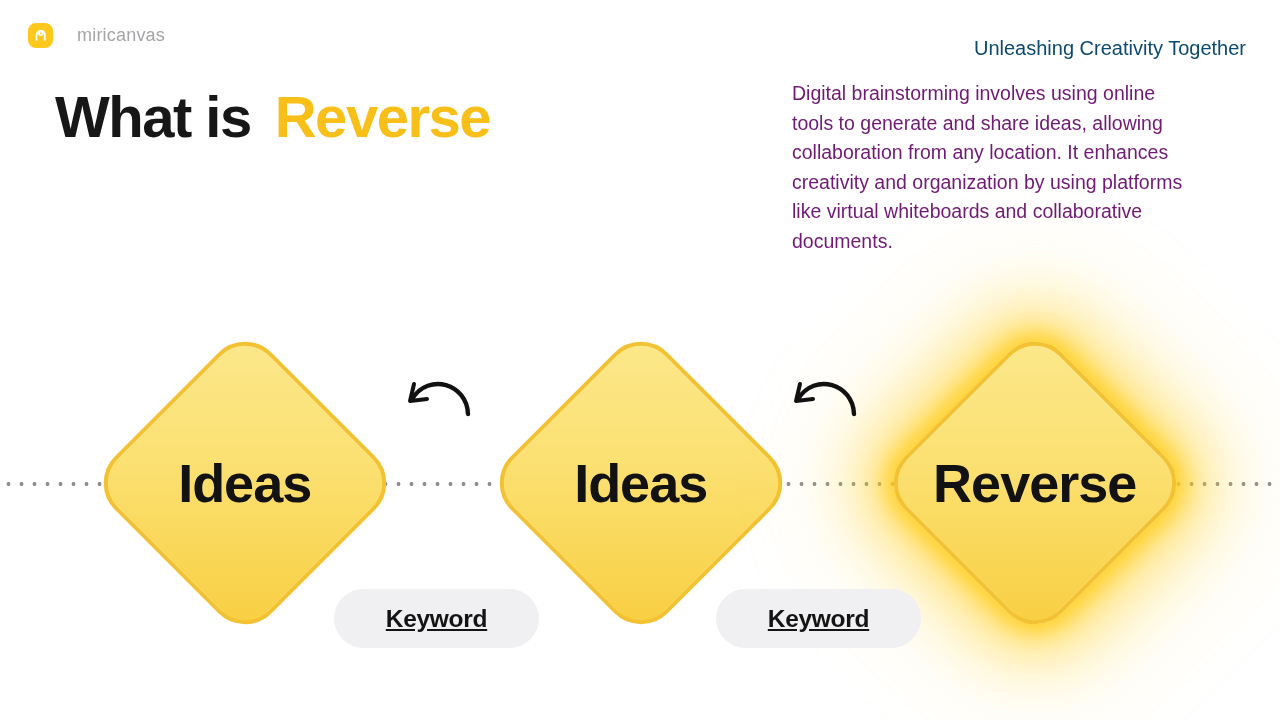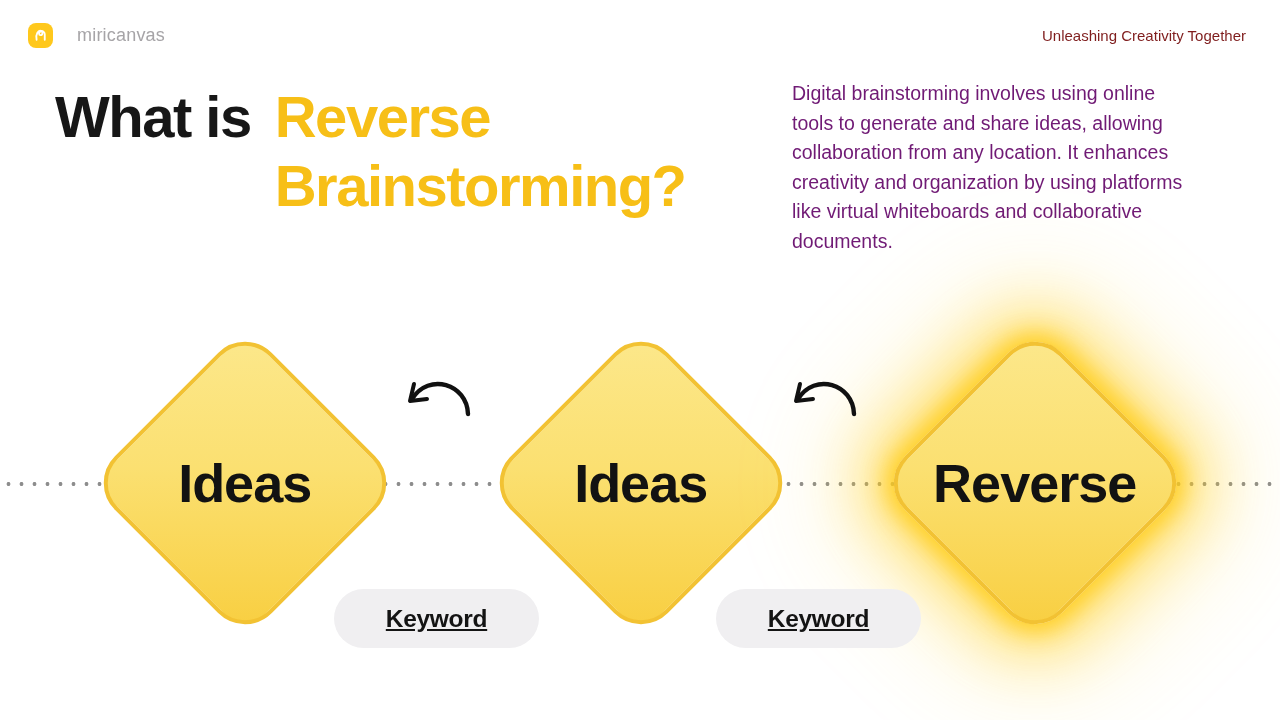--- a/index.html
+++ b/index.html
@@ -6,21 +6,21 @@
   .stage{
     position:relative;width:1280px;height:720px;background:#ffffff;overflow:hidden;
     font-family:"Liberation Sans","DejaVu Sans",sans-serif;
   }
 
   
   .brand{position:absolute;left:28px;top:23px;display:flex;align-items:center;}
   .brand-icon{width:25px;height:25px;border-radius:8px;background:#FFC81C;display:flex;align-items:center;justify-content:center;}
   .brand-icon svg{display:block;}
   .brand-text{margin-left:24px;font-size:18px;font-weight:500;color:#a6a4a7;letter-spacing:.2px;}
-  .tagline{position:absolute;right:34px;top:27px;font-size:15px;color:#7f1d1d;font-weight:400;}
+  .tagline{position:absolute;right:34px;top:37px;font-size:20px;color:#0c4a6e;font-weight:400;}
 
   
   .title-row{position:absolute;left:55px;top:82px;display:flex;gap:24px;
     font-size:58px;font-weight:700;line-height:69px;letter-spacing:-1.5px;justify-content:center;}
   .title-prefix{color:#171717;white-space:nowrap;}
   .title-highlight{color:#F7BF17;}
 
   
   .description{position:absolute;left:792px;top:79px;width:400px;
     font-size:19.5px;line-height:29.6px;color:#701a75;font-weight:400;}
@@ -70,21 +70,20 @@
     </span>
     <span class="brand-text">miricanvas</span>
   </div>
 
   <div class="tagline">Unleashing Creativity Together</div>
 
   <div class="title-row">
     <div class="title-prefix">What is</div>
     <div class="title-highlight">
       <div>Reverse</div>
-      <div>Brainstorming?</div>
     </div>
   </div>
 
   <div class="description">Digital brainstorming involves using online tools to generate and share ideas, allowing collaboration from any location. It enhances creativity and organization by using platforms like virtual whiteboards and collaborative documents.</div>
 
   <div class="dotted-line"></div>
 
   <div class="diamond diamond-1">
     <span class="diamond-label">Ideas</span>
   </div>

